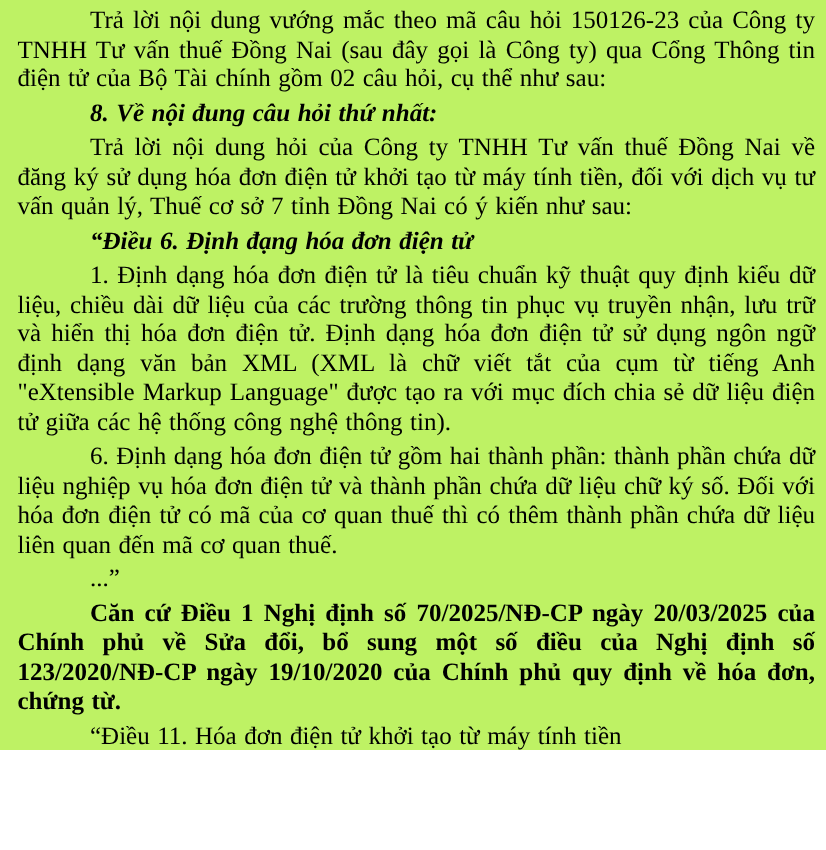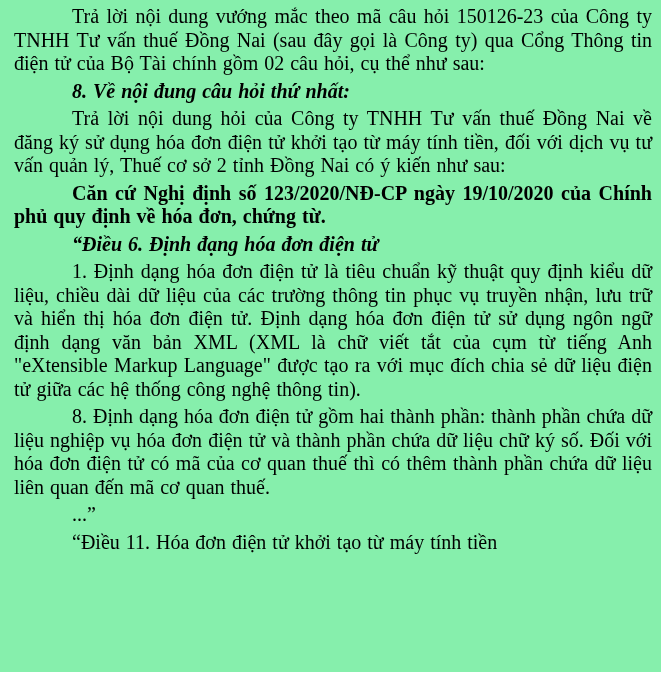--- a/index.html
+++ b/index.html
@@ -10,23 +10,23 @@
   body {
     width: 661px;
     height: 680px;
     overflow: hidden;
     font-family: "Liberation Serif", "DejaVu Serif", serif;
     color: #000000;
   }
   .page {
     box-sizing: border-box;
     width: 661px;
-    height: 672px;
+    height: 600px;
     padding: 5px 9px 0 14px;
-    background: #86efac;
+    background: #bef264;
   }
   .page p {
     margin: 0 0 4px 0;
     font-size: 20px;
     line-height: 23.5px;
     text-align: justify;
     text-indent: 58px;
     word-spacing: 1px;
   }
   .st-normal      { font-weight: normal; font-style: normal; }
@@ -36,28 +36,28 @@
   .no-justify { text-align: left; }
 </style>
 </head>
 <body>
 
 <div class="page">
   <p class="st-normal">Trả lời nội dung vướng mắc theo mã câu hỏi 150126-23 của Công ty TNHH Tư vấn thuế Đồng Nai (sau đây gọi là Công ty) qua Cổng Thông tin điện tử của Bộ Tài chính gồm 02 câu hỏi, cụ thể như sau:</p>
 
   <p class="st-bold-italic">8. Về nội đung câu hỏi thứ nhất:</p>
 
-  <p class="st-normal">Trả lời nội dung hỏi của Công ty TNHH Tư vấn thuế Đồng Nai về đăng ký sử dụng hóa đơn điện tử khởi tạo từ máy tính tiền, đối với dịch vụ tư vấn quản lý, Thuế cơ sở 2 tỉnh Đồng Nai có ý kiến như sau:</p>
+  <p class="st-normal">Trả lời nội dung hỏi của Công ty TNHH Tư vấn thuế Đồng Nai về đăng ký sử dụng hóa đơn điện tử khởi tạo từ máy tính tiền, đối với dịch vụ tư vấn quản lý, Thuế cơ sở 7 tỉnh Đồng Nai có ý kiến như sau:</p>
 
-  <p class="st-bold">Căn cứ Nghị định số 123/2020/NĐ-CP ngày 19/10/2020 của Chính phủ quy định về hóa đơn, chứng từ.</p>
 
   <p class="st-bold-italic">“Điều 6. Định đạng hóa đơn điện tử</p>
 
   <p class="st-italic">1. Định dạng hóa đơn điện tử là tiêu chuẩn kỹ thuật quy định kiểu dữ liệu, chiều dài dữ liệu của các trường thông tin phục vụ truyền nhận, lưu trữ và hiển thị hóa đơn điện tử. Định dạng hóa đơn điện tử sử dụng ngôn ngữ định dạng văn bản XML (XML là chữ viết tắt của cụm từ tiếng Anh "eXtensible Markup Language" được tạo ra với mục đích chia sẻ dữ liệu điện tử giữa các hệ thống công nghệ thông tin).</p>
 
-  <p class="st-italic">8. Định dạng hóa đơn điện tử gồm hai thành phần: thành phần chứa dữ liệu nghiệp vụ hóa đơn điện tử và thành phần chứa dữ liệu chữ ký số. Đối với hóa đơn điện tử có mã của cơ quan thuế thì có thêm thành phần chứa dữ liệu liên quan đến mã cơ quan thuế.</p>
+  <p class="st-italic">6. Định dạng hóa đơn điện tử gồm hai thành phần: thành phần chứa dữ liệu nghiệp vụ hóa đơn điện tử và thành phần chứa dữ liệu chữ ký số. Đối với hóa đơn điện tử có mã của cơ quan thuế thì có thêm thành phần chứa dữ liệu liên quan đến mã cơ quan thuế.</p>
 
   <p class="st-italic no-justify">...”</p>
 
+  <p class="st-bold">Căn cứ Điều 1 Nghị định số 70/2025/NĐ-CP ngày 20/03/2025 của Chính phủ về Sửa đổi, bổ sung một số điều của Nghị định số 123/2020/NĐ-CP ngày 19/10/2020 của Chính phủ quy định về hóa đơn, chứng từ.</p>
 
 
   <p class="st-italic no-justify">“Điều 11. Hóa đơn điện tử khởi tạo từ máy tính tiền</p>
 </div>
 
 </body></html>

